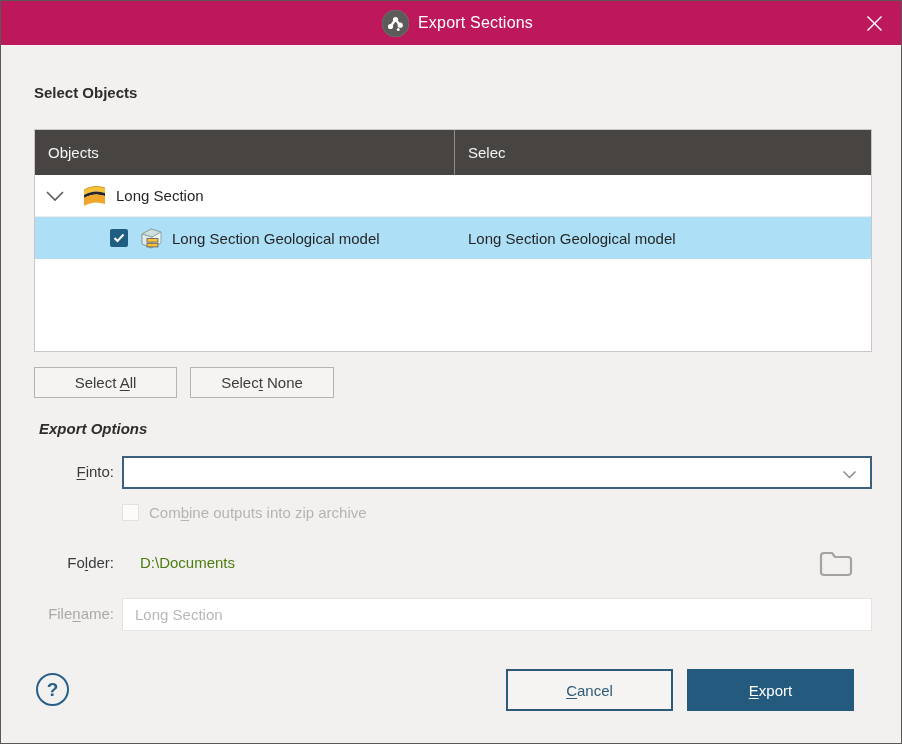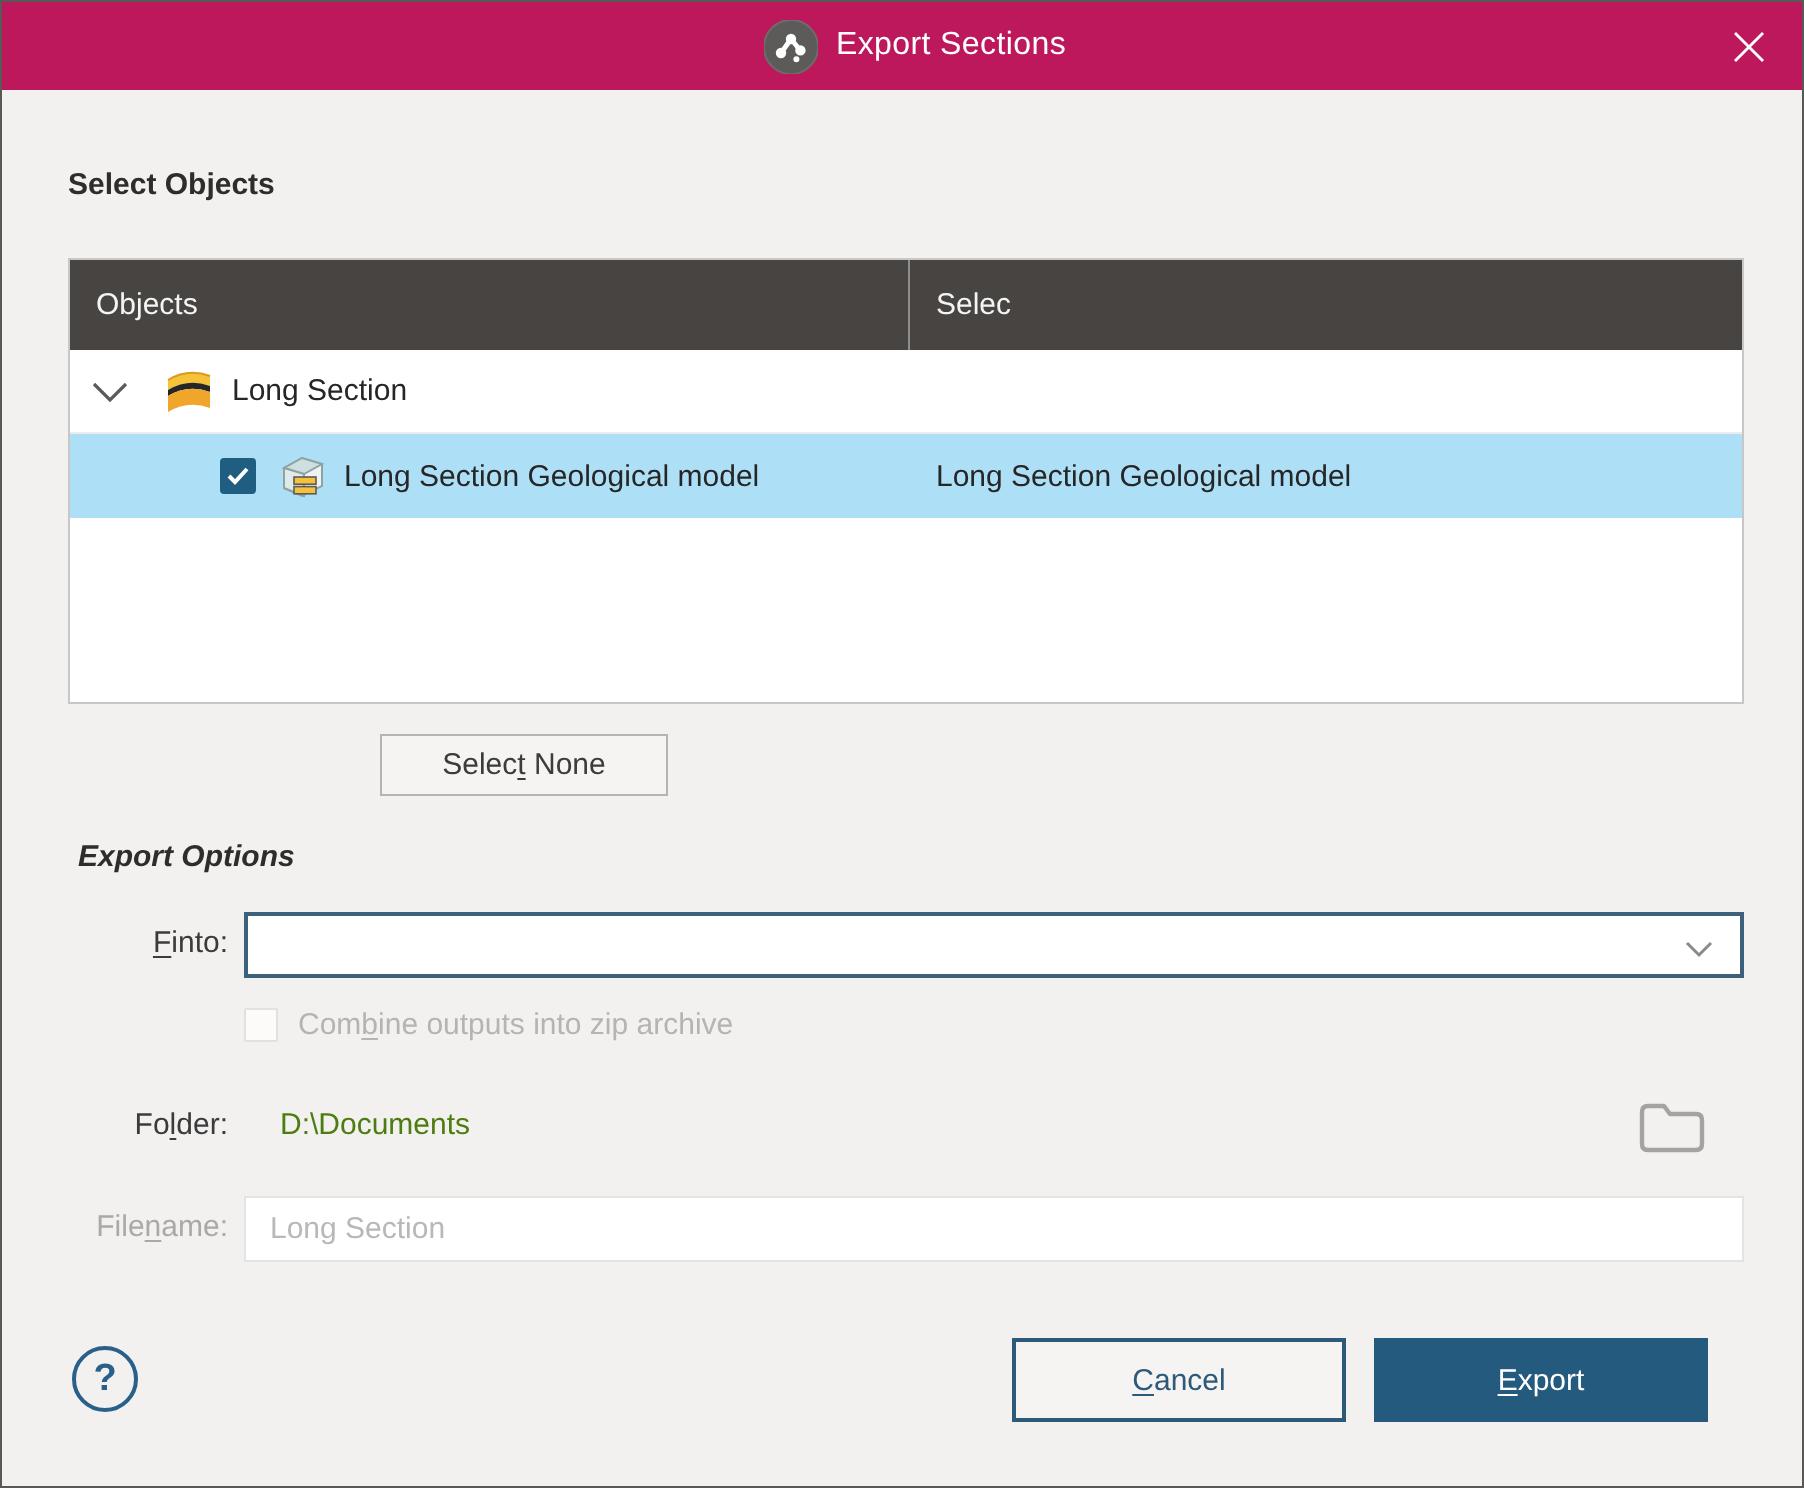--- a/index.html
+++ b/index.html
@@ -173,20 +173,23 @@
         <path d="M4 8 L13 3 L23 6 L14 11 Z" fill="#cfdfdf" stroke="#8fa3a3" stroke-width="1"></path>
         <path d="M4 8 L14 11 L14 22 L4 18 Z" fill="#dfeaea" stroke="#8fa3a3" stroke-width="1"></path>
         <rect x="9" y="12.5" width="11" height="3.6" fill="#f6c23a" stroke="#5b5b5b" stroke-width="0.8"></rect>
         <rect x="9" y="17.3" width="11" height="3.6" fill="#f6c23a" stroke="#5b5b5b" stroke-width="0.8"></rect>
       </svg>
       <span class="item-label">Long Section Geological model</span>
       <span class="name-cell">Long Section Geological model</span>
     </div>
   </div>
 
+  <div class="btn-small" id="btn-select-all">
+    <span><span>Select </span><span class="mn">A</span><span>ll</span></span>
+  </div>
   <div class="btn-small" id="btn-select-none">
     <span><span>Selec</span><span class="mn">t</span><span> None</span></span>
   </div>
 
   <div class="section-heading" id="h-export-options">Export Options</div>
 
   <div class="form-label" id="lbl-format"><span></span><span class="mn">F</span><span>into:</span></div>
 
   <div class="combo">
     <svg class="combo-arrow" width="15" height="9" viewBox="0 0 15 9">

